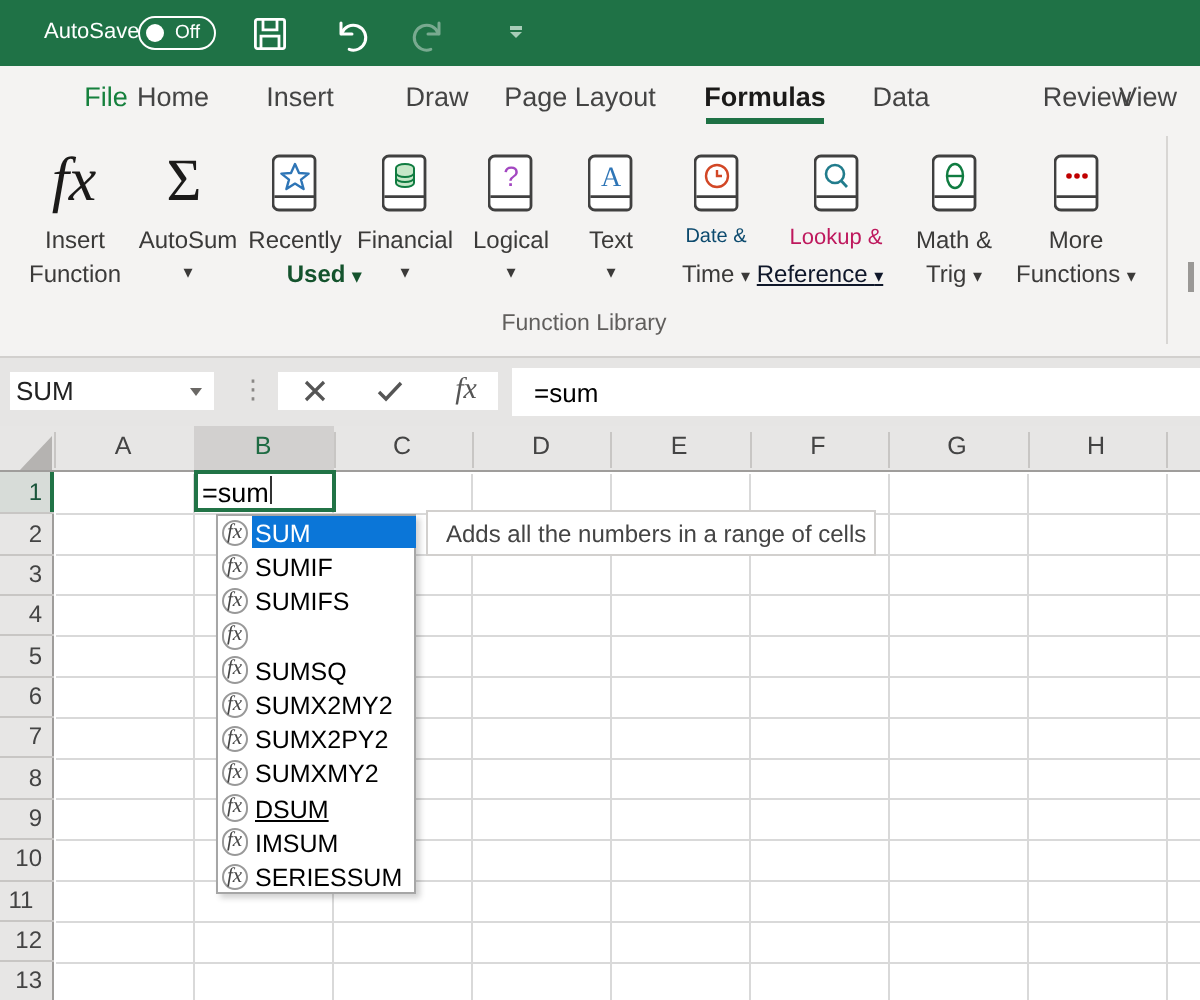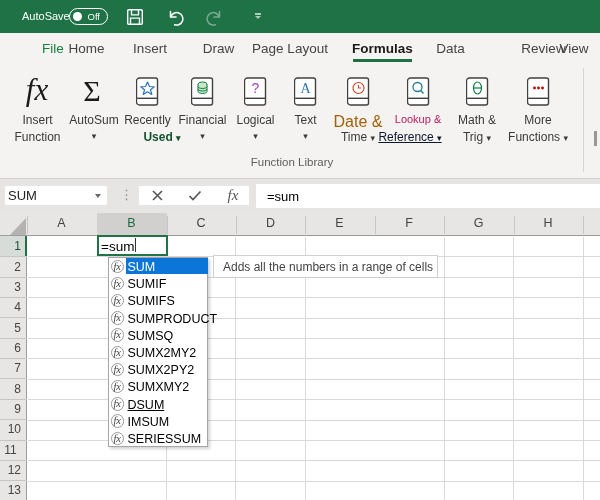--- a/index.html
+++ b/index.html
@@ -122,21 +122,21 @@
   </div>
 
 <div class="abs ctr" style="left:37.5px;top:113px;font-size:12px;color:#3b3a39;">Insert</div>
 <div class="abs ctr" style="left:37.5px;top:130px;font-size:12px;color:#3b3a39;">Function</div>
 <div class="abs ctr" style="left:94px;top:113px;font-size:12px;color:#3b3a39;">AutoSum</div>
 <div class="abs ctr" style="left:147.5px;top:113px;font-size:12px;color:#3b3a39;">Recently</div>
 <div class="abs ctr" style="left:162px;top:130px;font-size:12px;color:#14532d;font-weight:bold;">Used <span style="font-size:9px;">▾</span></div>
 <div class="abs ctr" style="left:202.5px;top:113px;font-size:12px;color:#3b3a39;">Financial</div>
 <div class="abs ctr" style="left:255.5px;top:113px;font-size:12px;color:#3b3a39;">Logical</div>
 <div class="abs ctr" style="left:305.5px;top:113px;font-size:12px;color:#3b3a39;">Text</div>
-<div class="abs ctr" style="left:358px;top:113px;font-size:16px;color:#a16207;text-align:center;">Date &amp;</div>
+<div class="abs ctr" style="left:358px;top:113px;font-size:10px;color:#0c4a6e;text-align:center;">Date &amp;</div>
 <div class="abs ctr" style="left:358px;top:130px;font-size:12px;color:#3b3a39;">Time <span style="font-size:9px;">▾</span></div>
 <div class="abs ctr" style="left:418px;top:113px;font-size:11px;color:#be185d;">Lookup &amp;</div>
 <div class="abs ctr" style="left:410px;top:130px;font-size:12px;color:#0f172a;text-decoration:underline;">Reference <span style="font-size:9px;">▾</span></div>
 <div class="abs ctr" style="left:477px;top:113px;font-size:12px;color:#3b3a39;">Math &amp;</div>
 <div class="abs ctr" style="left:477px;top:130px;font-size:12px;color:#3b3a39;">Trig <span style="font-size:9px;">▾</span></div>
 <div class="abs ctr" style="left:538px;top:113px;font-size:12px;color:#3b3a39;">More</div>
 <div class="abs ctr" style="left:538px;top:130px;font-size:12px;color:#3b3a39;">Functions <span style="font-size:9px;">▾</span></div>
 
 <div class="abs ctr" style="left:94px;top:131px;font-size:9px;color:#3b3a39;">▾</div>
 <div class="abs ctr" style="left:202.5px;top:131px;font-size:9px;color:#3b3a39;">▾</div>
@@ -230,21 +230,20 @@
 
 <div id="dropdown" class="abs" style="left:107.5px;top:256.5px;width:100.5px;height:190px;background:#fff;border:1px solid #a6a6a6;box-shadow:2px 2px 3px rgba(0,0,0,0.18);">
     <div class="abs" style="left:2px;top:2px;width:13.5px;height:13.5px;border:1px solid #999;border-radius:50%;font-family:'Liberation Serif',serif;font-style:italic;font-size:10.5px;color:#444;text-align:center;line-height:12px;">fx</div>
     <div class="abs" style="left:17px;top:0.5px;width:82.5px;height:16.2px;background:#0b76d8;"></div>
     <div class="abs" style="left:19px;top:2.5px;font-size:12.5px;color:#fff;">SUM</div>
     <div class="abs" style="left:2px;top:19.2px;width:13.5px;height:13.5px;border:1px solid #999;border-radius:50%;font-family:'Liberation Serif',serif;font-style:italic;font-size:10.5px;color:#444;text-align:center;line-height:12px;">fx</div>
     <div class="abs" style="left:19px;top:19.7px;font-size:12.5px;color:#000;">SUMIF</div>
     <div class="abs" style="left:2px;top:36.4px;width:13.5px;height:13.5px;border:1px solid #999;border-radius:50%;font-family:'Liberation Serif',serif;font-style:italic;font-size:10.5px;color:#444;text-align:center;line-height:12px;">fx</div>
     <div class="abs" style="left:19px;top:36.9px;font-size:12.5px;color:#000;">SUMIFS</div>
     <div class="abs" style="left:2px;top:53.599999999999994px;width:13.5px;height:13.5px;border:1px solid #999;border-radius:50%;font-family:'Liberation Serif',serif;font-style:italic;font-size:10.5px;color:#444;text-align:center;line-height:12px;">fx</div>
-    <div class="abs" style="left:19px;top:54.099999999999994px;font-size:12.5px;color:#000;">SUMPRODUCT</div>
     <div class="abs" style="left:2px;top:70.8px;width:13.5px;height:13.5px;border:1px solid #999;border-radius:50%;font-family:'Liberation Serif',serif;font-style:italic;font-size:10.5px;color:#444;text-align:center;line-height:12px;">fx</div>
     <div class="abs" style="left:19px;top:71.3px;font-size:12.5px;color:#000;">SUMSQ</div>
     <div class="abs" style="left:2px;top:88px;width:13.5px;height:13.5px;border:1px solid #999;border-radius:50%;font-family:'Liberation Serif',serif;font-style:italic;font-size:10.5px;color:#444;text-align:center;line-height:12px;">fx</div>
     <div class="abs" style="left:19px;top:88.5px;font-size:12.5px;color:#000;">SUMX2MY2</div>
     <div class="abs" style="left:2px;top:105.19999999999999px;width:13.5px;height:13.5px;border:1px solid #999;border-radius:50%;font-family:'Liberation Serif',serif;font-style:italic;font-size:10.5px;color:#444;text-align:center;line-height:12px;">fx</div>
     <div class="abs" style="left:19px;top:105.69999999999999px;font-size:12.5px;color:#000;">SUMX2PY2</div>
     <div class="abs" style="left:2px;top:122.39999999999999px;width:13.5px;height:13.5px;border:1px solid #999;border-radius:50%;font-family:'Liberation Serif',serif;font-style:italic;font-size:10.5px;color:#444;text-align:center;line-height:12px;">fx</div>
     <div class="abs" style="left:19px;top:122.89999999999999px;font-size:12.5px;color:#000;">SUMXMY2</div>
     <div class="abs" style="left:2px;top:139.6px;width:13.5px;height:13.5px;border:1px solid #999;border-radius:50%;font-family:'Liberation Serif',serif;font-style:italic;font-size:10.5px;color:#444;text-align:center;line-height:12px;">fx</div>
     <div class="abs" style="left:19px;top:140.1px;font-size:12.5px;color:#000;text-decoration:underline;">DSUM</div>

